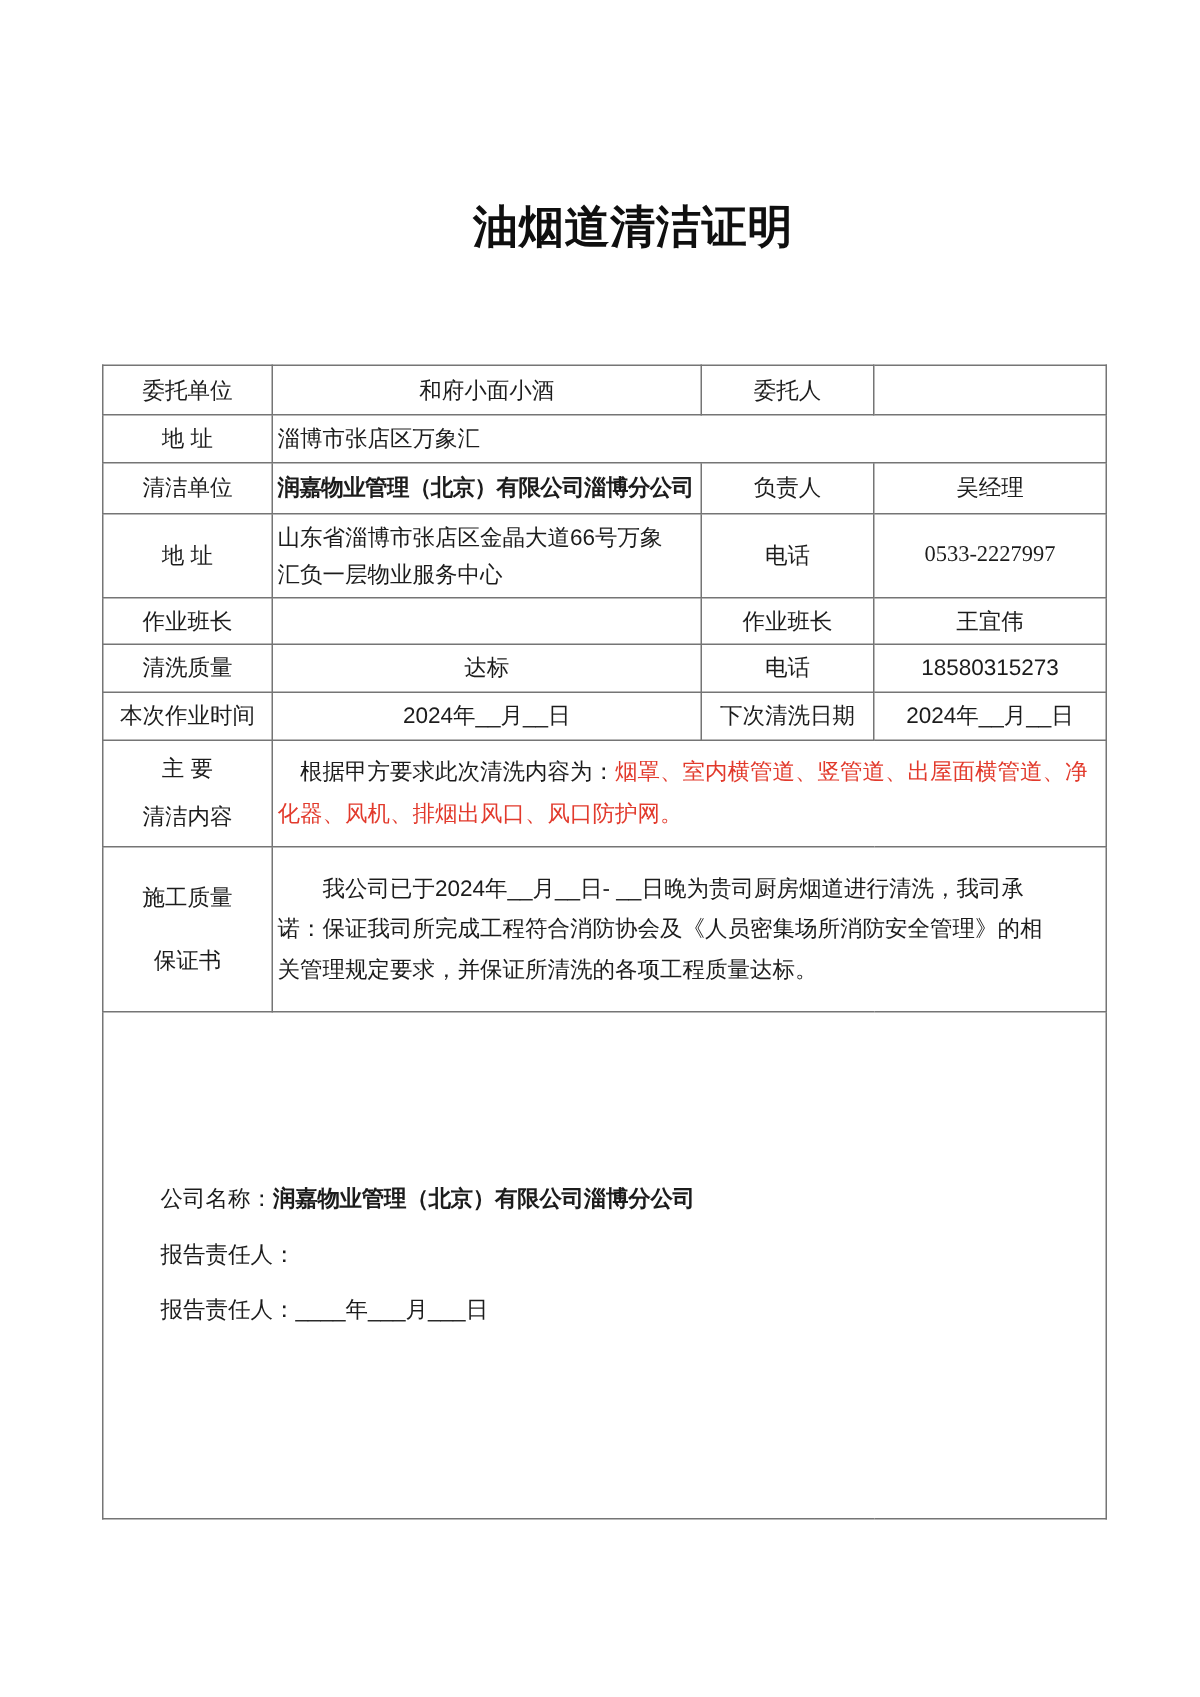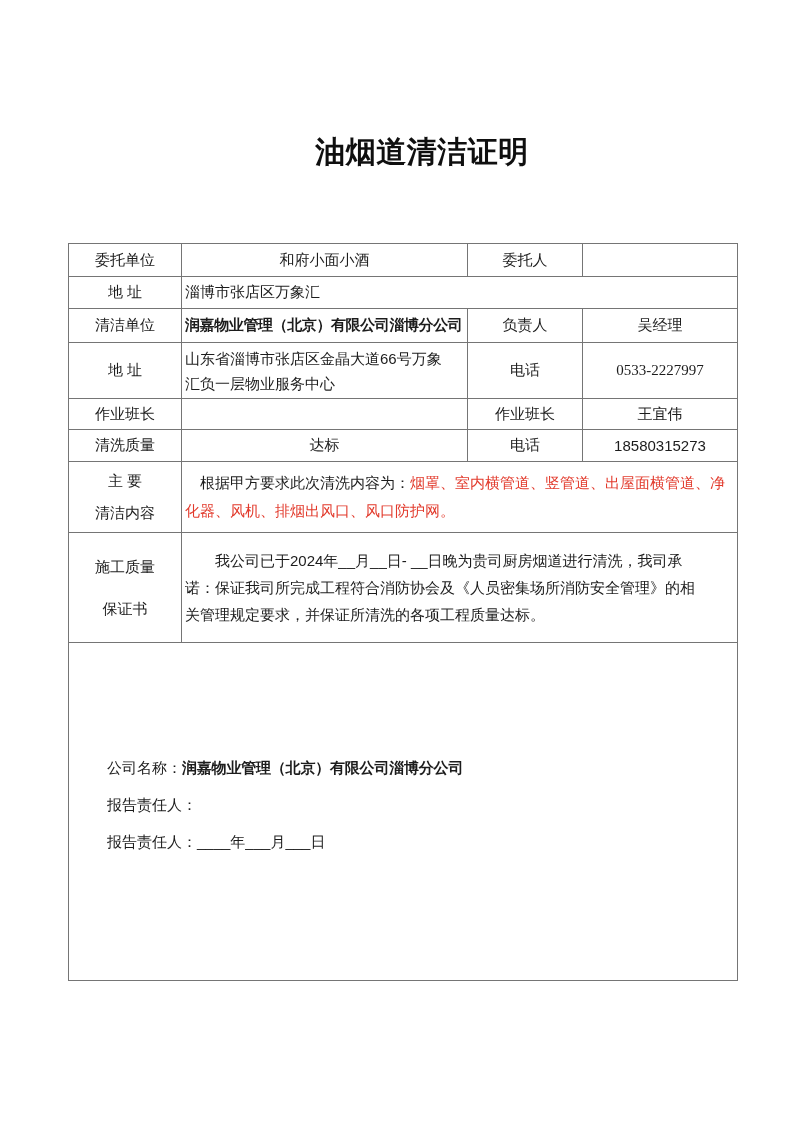--- a/index.html
+++ b/index.html
@@ -133,20 +133,26 @@
       <td class="val-center">王宜伟</td>
     </tr>
 
     <tr style="height:32px">
       <td class="lbl">清洗质量</td>
       <td class="val-center">达标</td>
       <td class="lbl">电话</td>
       <td class="phone-sans">18580315273</td>
     </tr>
 
+    <tr style="height:32px">
+      <td class="lbl">本次作业时间</td>
+      <td class="val-center">2024年__月__日</td>
+      <td class="lbl">下次清洗日期</td>
+      <td class="val-center">2024年__月__日</td>
+    </tr>
 
     <tr style="height:71px">
       <td class="lbl two-line-lbl main-label">
         <span class="l1">主 要</span>
         <span class="l2">清洁内容</span>
       </td>
       <td colspan="3">
         <div class="main-content">
           <span>根据甲方要求此次清洗内容为：</span><span class="red-text" style="color: rgb(226, 58, 44);">烟罩、室内横管道、竖管道、出屋面横管道、净化器、风机、排烟出风口、风口防护网。</span>
         </div>

